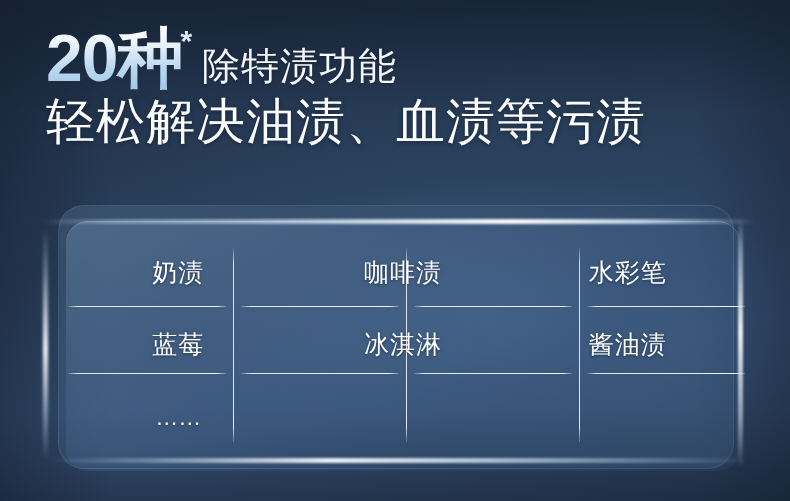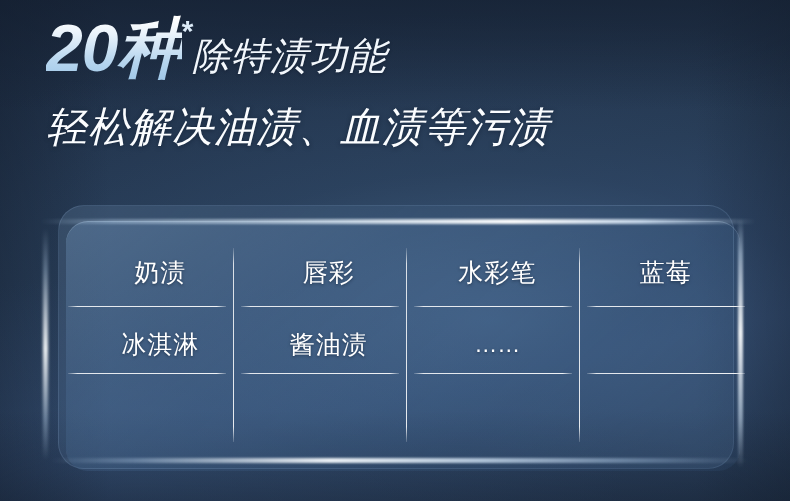--- a/index.html
+++ b/index.html
@@ -42,23 +42,22 @@
       linear-gradient(to bottom, rgba(18,28,44,0.55) 0%, rgba(18,28,44,0) 22%),
       linear-gradient(to top,    rgba(18,28,44,0.45) 0%, rgba(18,28,44,0) 18%),
       linear-gradient(to right,  rgba(18,28,44,0.40) 0%, rgba(18,28,44,0) 14%),
       linear-gradient(to left,   rgba(18,28,44,0.35) 0%, rgba(18,28,44,0) 12%);
   }
 
   
   .headline {
     position: absolute;
     left: 46px;
-    top: 8px;
+    top: 18px;
     width: 700px;
-    font-style: italic;
   }
   .h-line1 {
     display: flex;
     align-items: flex-end;
     height: 76px;
   }
   .h-big {
     font-size: 66px;
     font-weight: bold;
     line-height: 72px;
@@ -77,27 +76,28 @@
     color: #dcebf8;
     align-self: flex-start;
     margin-top: 8px;
     margin-left: -2px;
     font-weight: bold;
   }
   .h-rest {
     font-size: 38px;
     line-height: 44px;
     color: #f2f7fc;
+    margin-left: 10px;
     margin-bottom: 6px;
     letter-spacing: 1px;
     text-shadow: 0 1px 3px rgba(10,20,35,0.45);
   }
   .h-line2 {
-    margin-top: 16px;
-    font-size: 41px;
+    margin-top: 0;
+    font-size: 49px;
     line-height: 54px;
     color: #fbfdff;
     letter-spacing: 1px;
     text-shadow: 0 1px 4px rgba(10,20,35,0.5);
   }
 
   
   .panel-outer {
     position: absolute;
     left: 58px;
@@ -189,23 +189,22 @@
   }
 
   
   .grid {
     position: absolute;
     left: 66px;
     top: 236px;
     width: 674px;
     height: 218px;
     display: grid;
-    grid-template-columns: repeat(4, 1fr);
+    grid-template-columns: repeat(3, 1fr);
     grid-template-rows: repeat(3, 1fr);
-    padding-left: 10px;
   }
   .cell {
     display: flex;
     align-items: center;
     justify-content: center;
     color: #ffffff;
     font-size: 25px;
     letter-spacing: 1px;
     text-shadow: 0 1px 3px rgba(12,24,40,0.55);
     position: relative;
@@ -259,21 +258,21 @@
   <div class="panel-inner"></div>
 
   <div class="glow-top"></div>
   <div class="glow-bottom"></div>
   <div class="glow-left"></div>
   <div class="glow-right"></div>
 
   <div class="grid">
 
     <div class="cell">奶渍</div>
-    <div class="cell">唇彩</div>
+    <div class="cell">咖啡渍</div>
     <div class="cell">水彩笔</div>
 
     <div class="cell">蓝莓</div>
     <div class="cell">冰淇淋</div>
 
     <div class="cell">酱油渍</div>
     <div class="cell ellipsis">……</div>
 
     <div class="hsep" style="left:2px;   top:70px; width:158px;"></div>
     <div class="hsep" style="left:175px; top:70px; width:158px;"></div>

